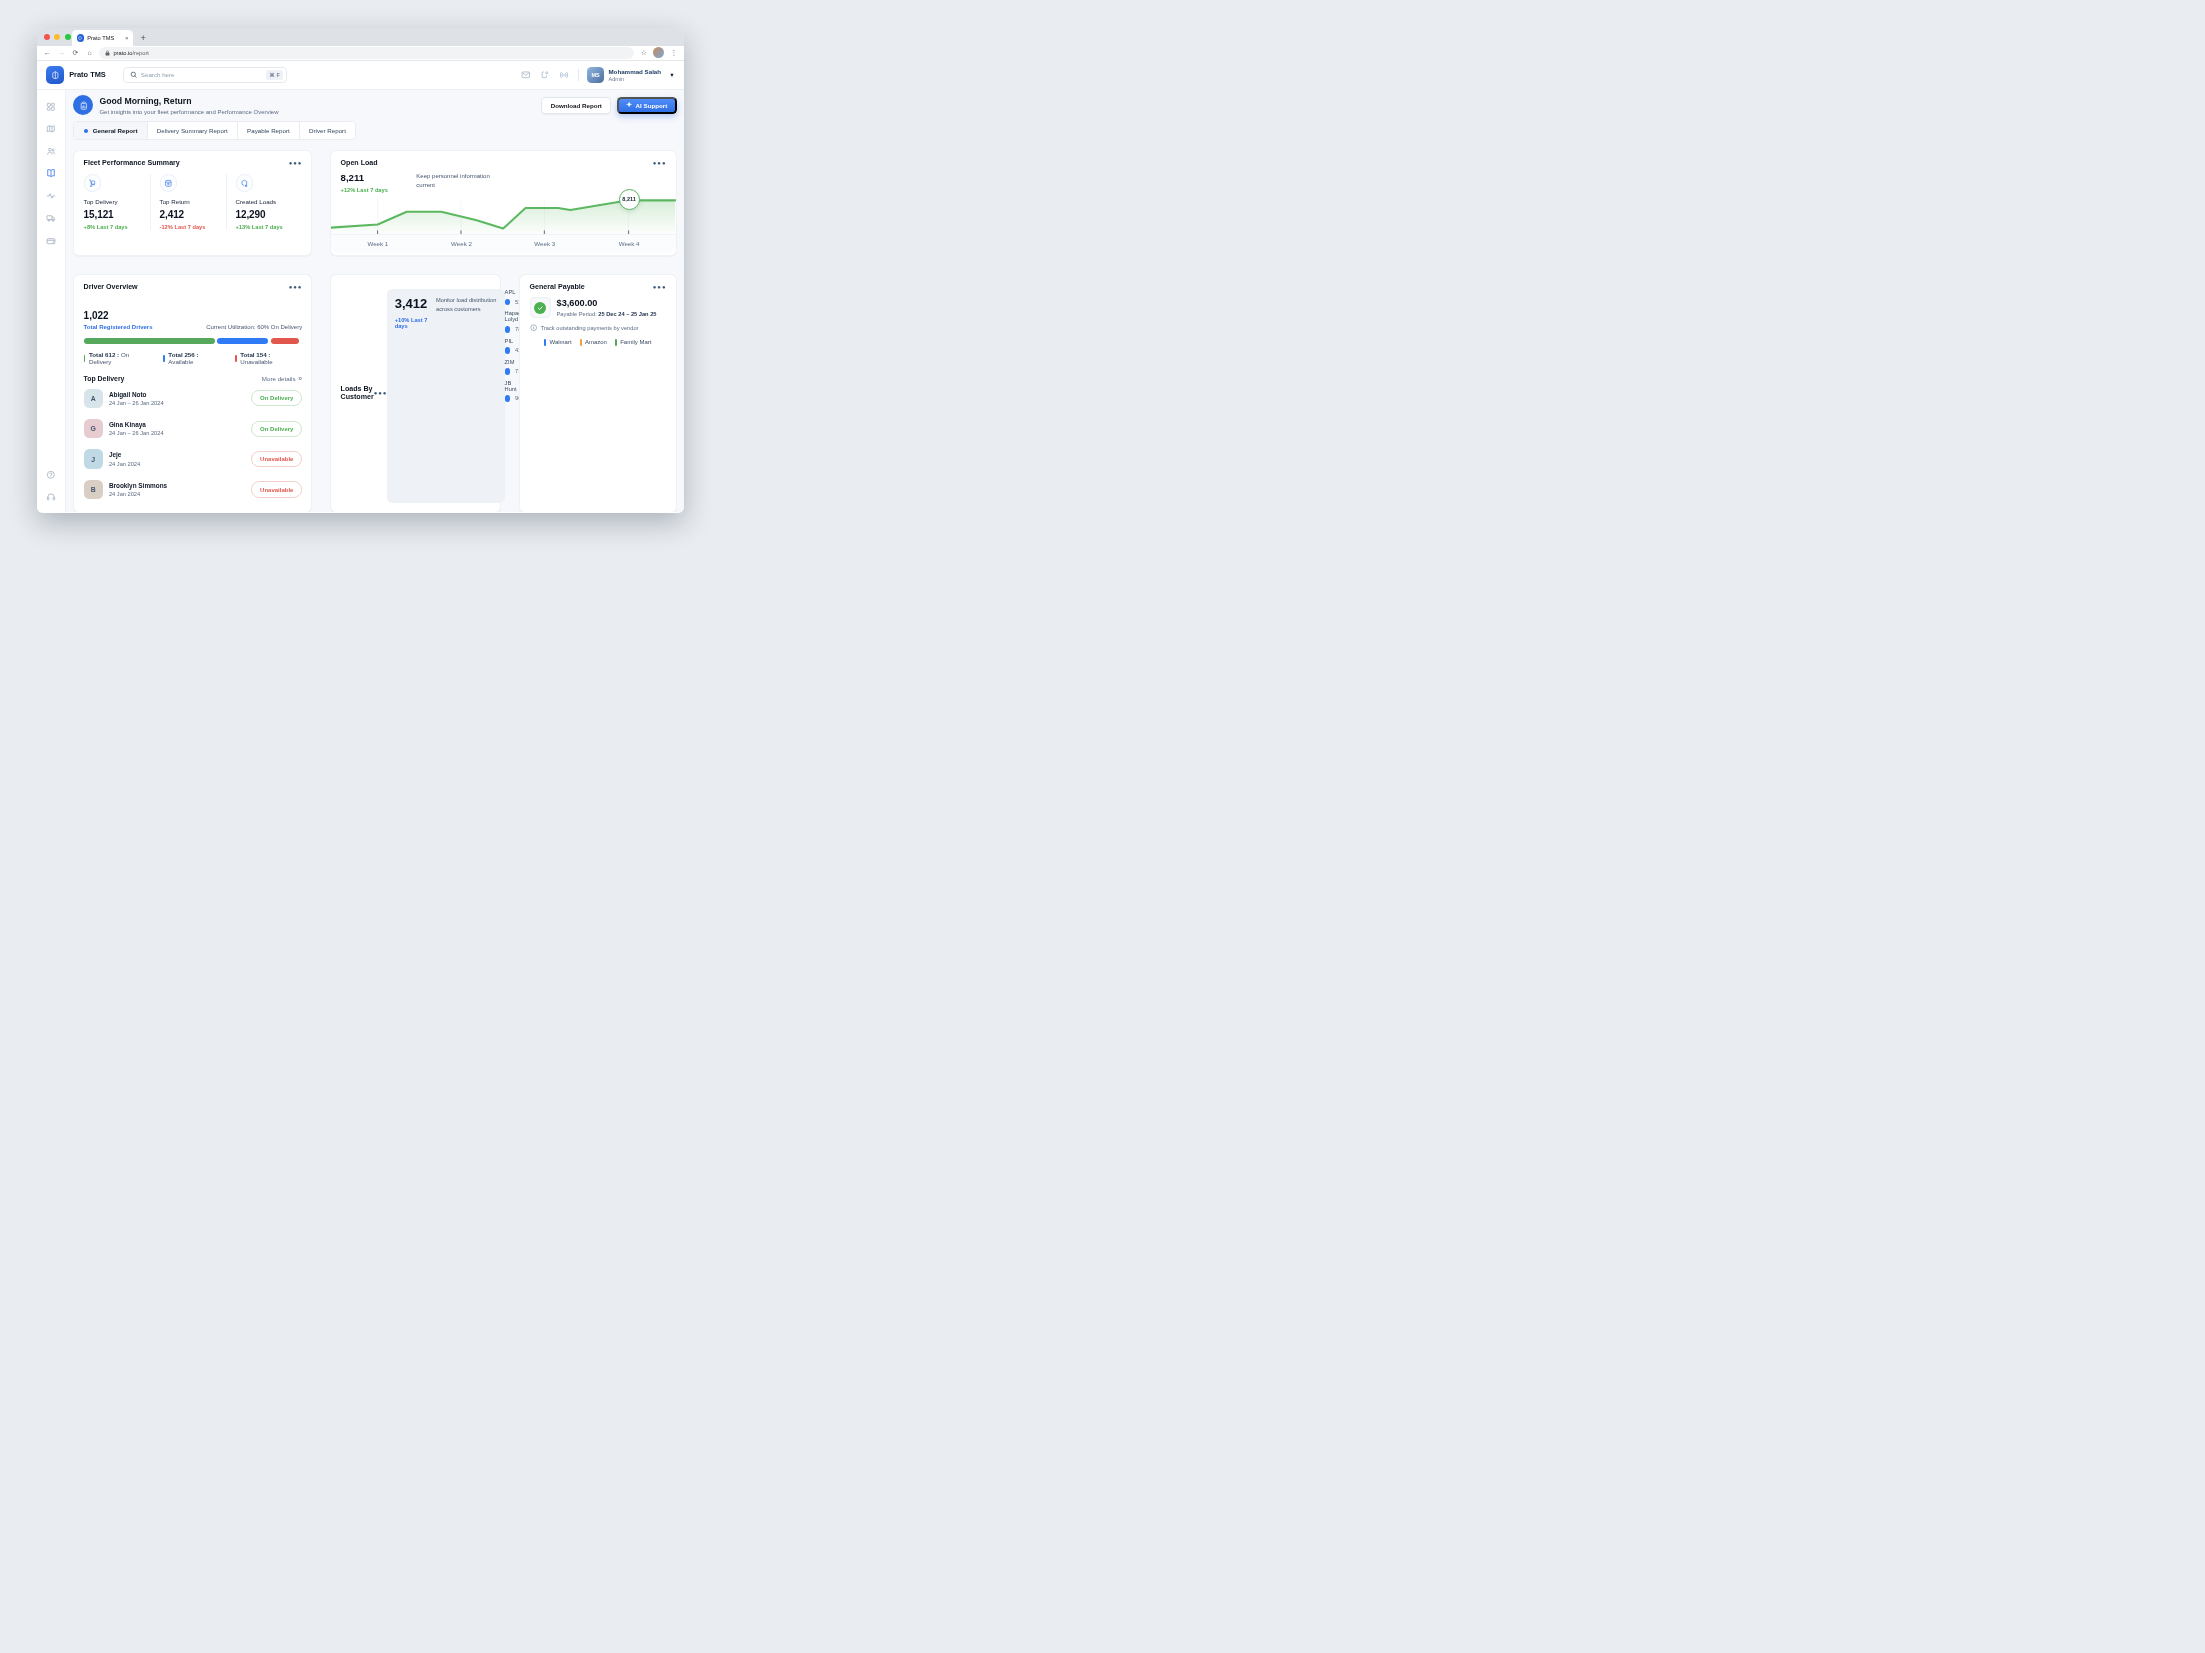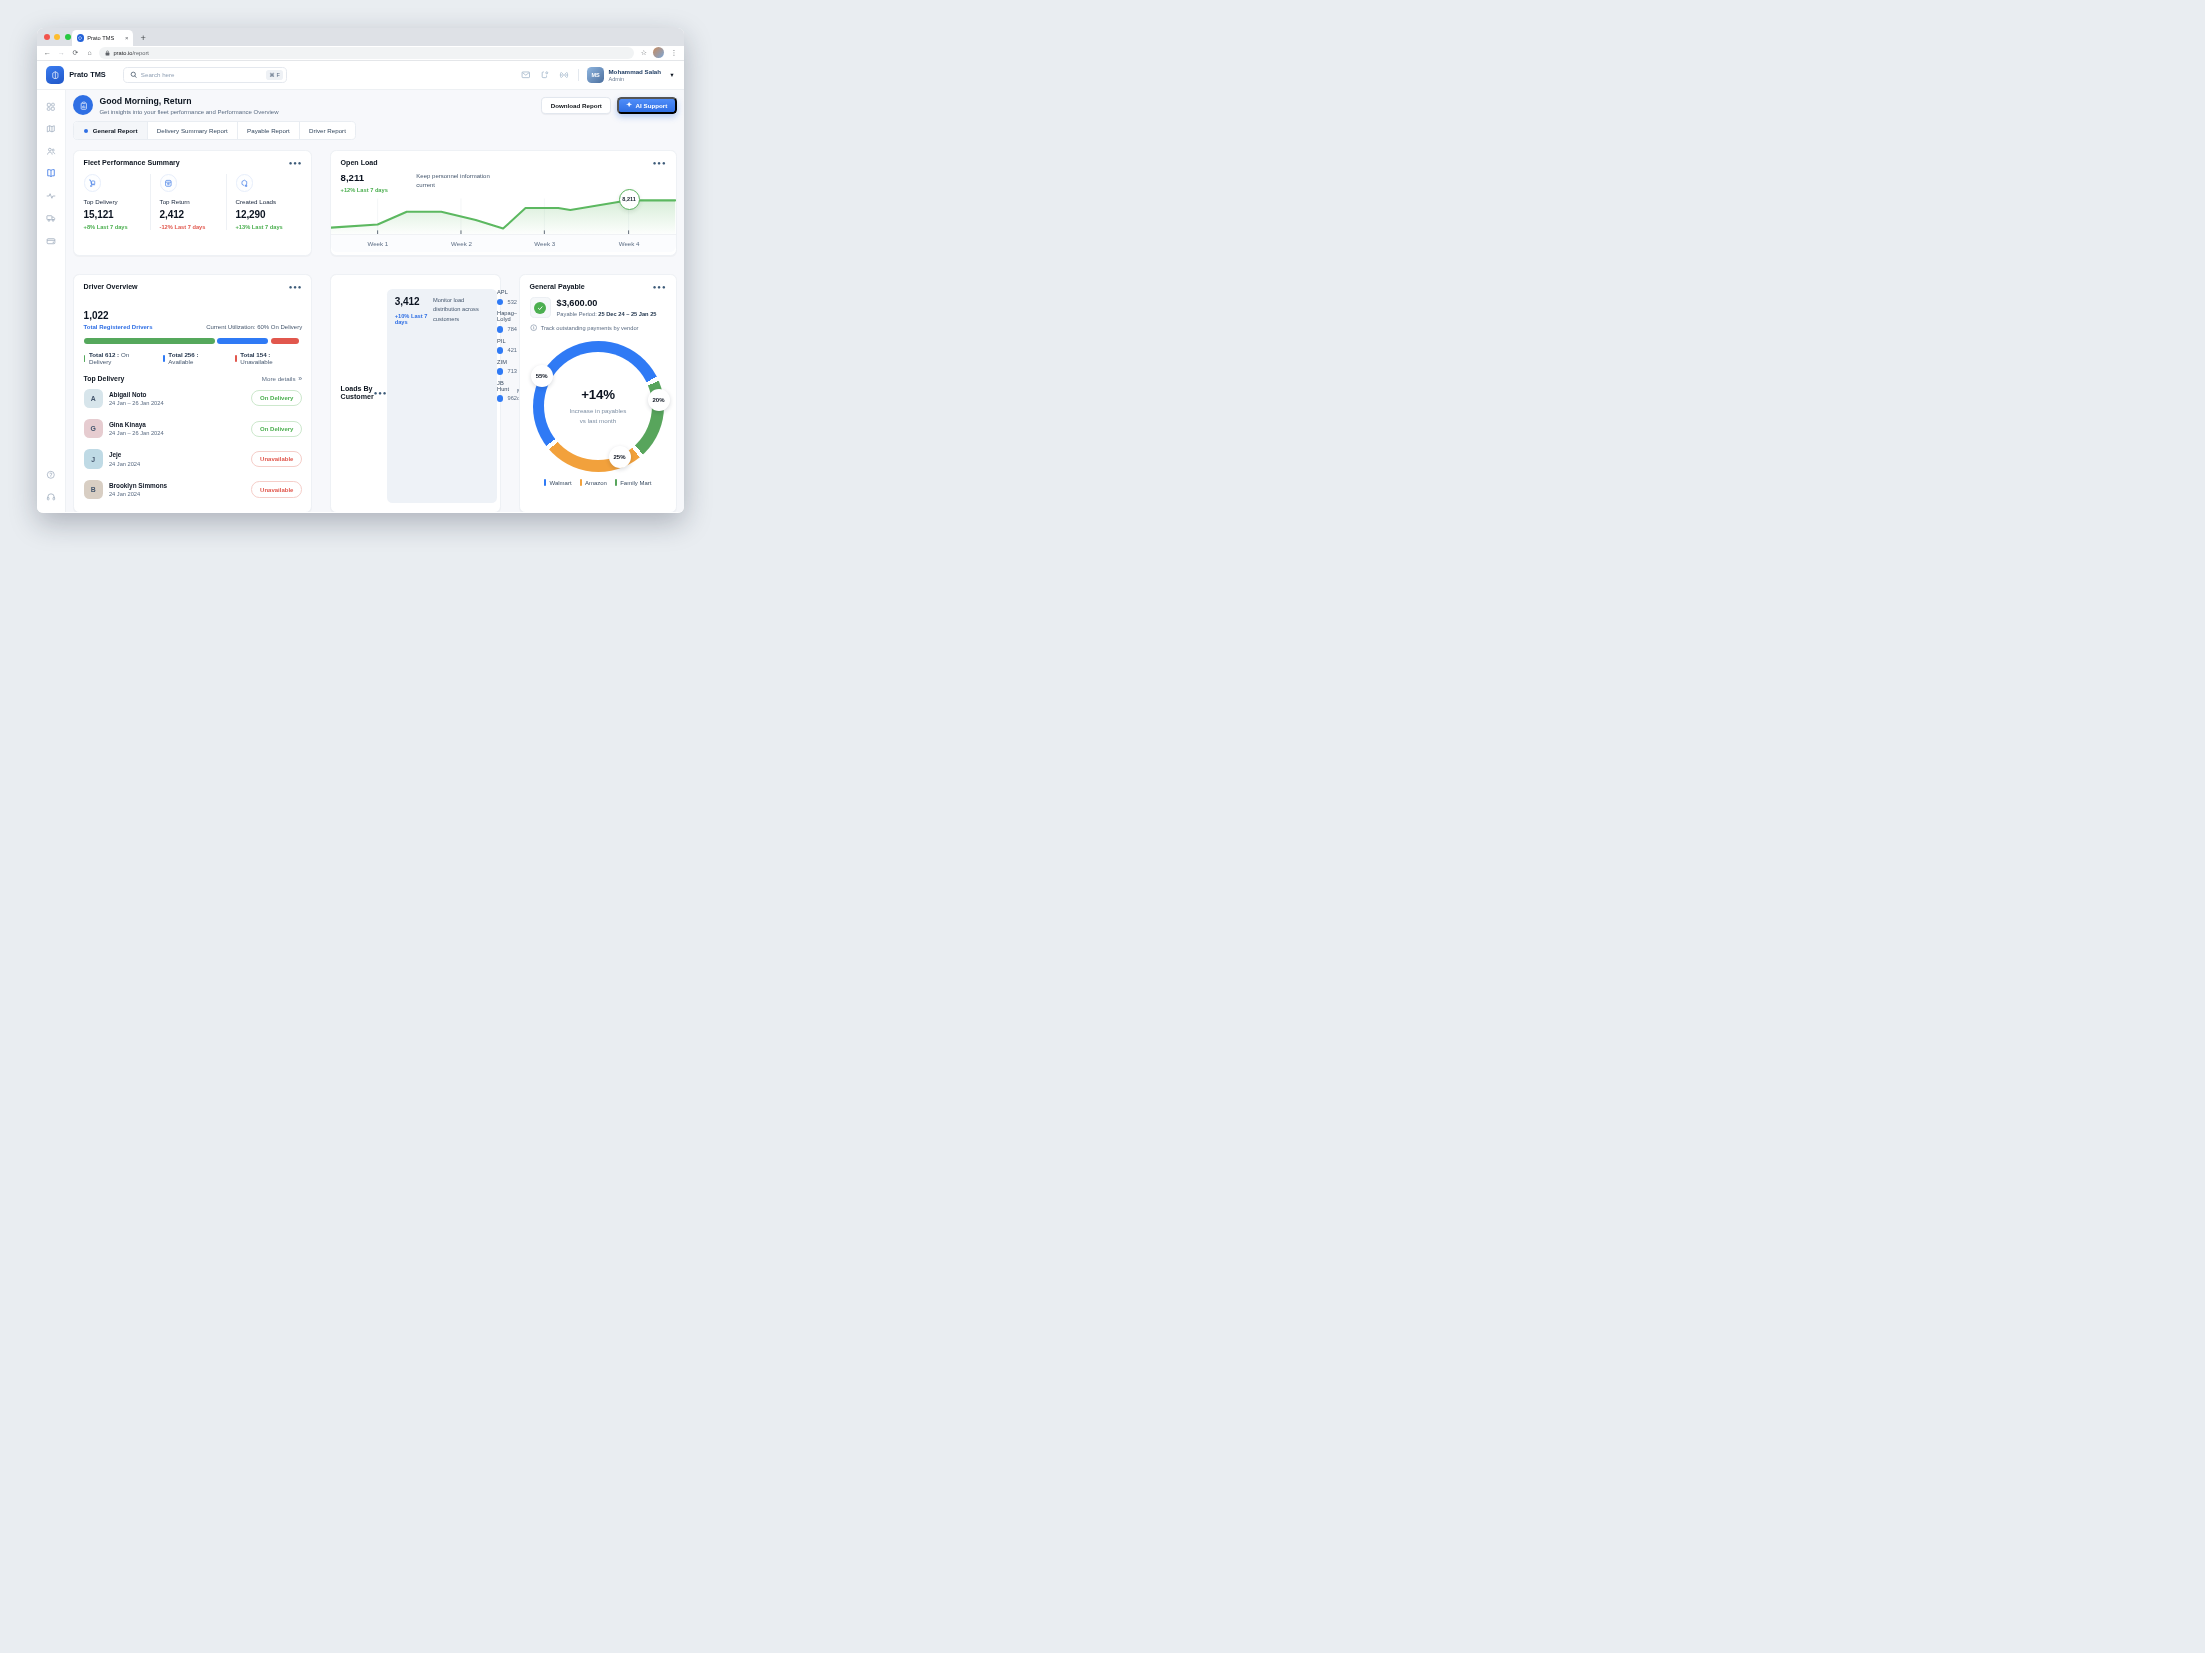--- a/index.html
+++ b/index.html
@@ -128,21 +128,21 @@
   .dinfo { margin-left:6px; }
   .dname { font-size:6.4px; font-weight:700; color:#101826; }
   .ddate { font-size:5.7px; color:#5b6c83; margin-top:2.3px; }
   .status { margin-left:auto; border-radius:8.3px; padding:4.1px 7.8px; font-size:6px; font-weight:600; border:0.7px solid; }
   .st-ok { color:#4caf50; border-color:#cde8cd; }
   .st-bad { color:#e1574d; border-color:#f5cec9; }
 
   
   .loads { grid-column:2; display:flex; }
   .loads-box { margin-top:6.4px; background:#eef2f7; border-radius:5.5px; padding:6.9px 7.4px; display:flex; }
-  .lb-total { font-size:10px; font-weight:800; color:#0b1320; }
+  .lb-total { font-size:13px; font-weight:800; color:#0b1320; }
   .lb-change { font-size:5.7px; font-weight:700; color:#2f6fe4; margin-top:5.5px; }
   .lb-note { margin-left:auto; width:70px; font-size:5.7px; color:#44566d; line-height:1.6; }
   .bars { margin-top:6.4px; }
   .bargroup { margin-bottom:5px; }
   .blabel { font-size:5.7px; color:#3b4d63; margin-bottom:3.2px; }
   .barrow { display:flex; align-items:center; }
   .bar { height:6.9px; border-radius:3.4px; background:#2f7af5; }
   .bval { font-size:5.7px; color:#5b6c83; margin-left:4.6px; }
   .loads-more { margin-top:1.8px; }
   .axis { border-top:0.5px solid #edf0f3; margin-top:5.5px; padding:4.1px 0 0; display:flex; justify-content:space-between;
@@ -601,32 +601,20 @@
             </div>
           </div>
           <div class="payinfo">
             <svg width="7.4" height="7.4" viewBox="0 0 18 18">
                 <circle cx="9" cy="9" r="7" fill="none" stroke="#7a8ba0" stroke-width="1.5"></circle>
                 <path d="M9 8v4" stroke="#7a8ba0" stroke-width="1.5" stroke-linecap="round"></path>
                 <circle cx="9" cy="5.6" r="0.9" fill="#7a8ba0"></circle>
               </svg>
             <span>Track outstanding payments by vendor</span>
           </div>
-          <div class="donut-wrap">
-            <div class="donut"></div>
-            <div class="hole">
-              <div class="c-value">+14%</div>
-              <div class="c-cap">
-                <span>Increase in payables</span><br><span>vs last month</span>
-              </div>
-            </div>
-            <div class="pbadge pb-55">55%</div>
-            <div class="pbadge pb-20">20%</div>
-            <div class="pbadge pb-25">25%</div>
-          </div>
           <div class="legend">
             <span class="leg">
               <span class="legpill" style="background: rgb(47, 122, 245);"></span>
               <span>Walmart</span>
             </span>
             <span class="leg">
               <span class="legpill" style="background: rgb(242, 161, 60);"></span>
               <span>Amazon</span>
             </span>
             <span class="leg">

